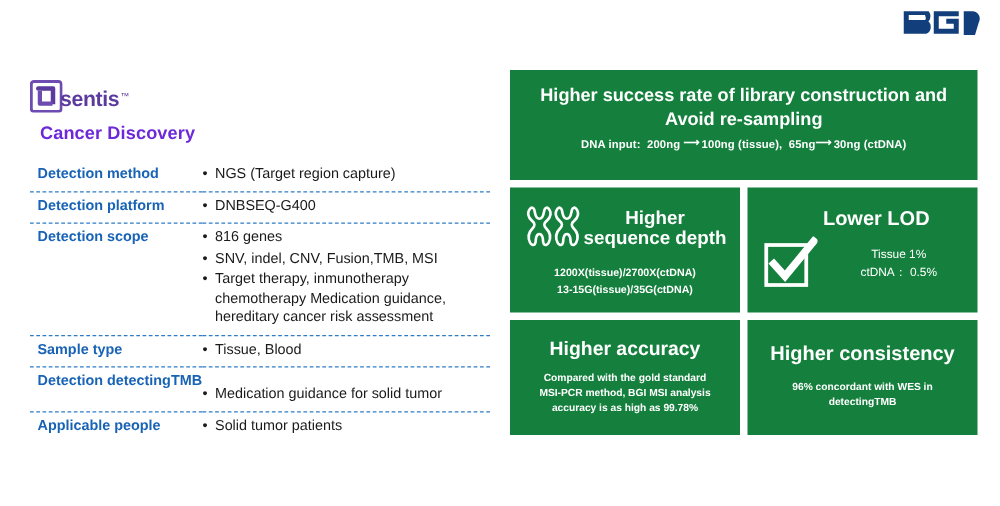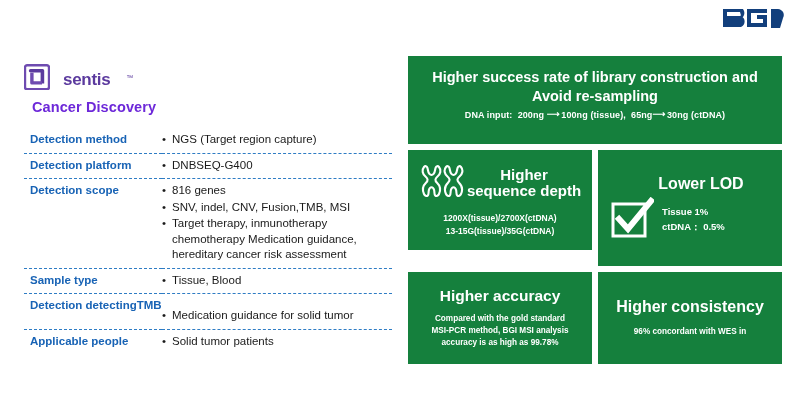--- a/index.html
+++ b/index.html
@@ -17,21 +17,21 @@
     position:absolute; top:8px; right:16px;
     display:flex; align-items:center; gap:1px;
   }
   .bgi-logo svg{display:block;}
 
   
   .left-col{
     position:absolute; left:24px; top:60px; width:368px;
   }
   .sentis-logo{
-    display:flex; align-items:flex-end; gap:16px; height:30px;
+    display:flex; align-items:flex-end; gap:1px; height:30px;
   }
   .sentis-mark{width:26px;height:26px;display:block;}
   .sentis-word{
     font-size:17px; font-weight:bold; color:#5B3A9E;
     letter-spacing:-0.3px; line-height:1; position:relative; top:-2px;
     margin-left:-3px;
   }
   .sentis-tm{font-size:7px; color:#5B3A9E; position:relative; top:-9px;}
   .product-title{
     margin-top:9px; margin-left:8px;
@@ -100,31 +100,31 @@
   .chromo-icon{flex:0 0 auto;}
   .depth-title{
     font-size:15px; font-weight:bold; line-height:1.1; text-align:center;
   }
   .depth-sub{
     font-size:8.5px; font-weight:bold; text-align:center;
     margin-top:9px; line-height:1.45;
   }
 
   .panel-lod{
-    width:184px; height:116px;
+    width:184px; height:100px;
     padding:8px 6px; display:flex; flex-direction:column;
     justify-content:center;
   }
   .lod-head{
     font-size:16px; font-weight:bold; text-align:center; line-height:1.1;
     padding-left:22px;
   }
   .lod-body{display:flex; align-items:center; gap:8px; margin-top:4px;}
   .check-icon{flex:0 0 auto; margin-left:6px;}
-  .lod-lines{font-size:9.5px; font-weight:bold; line-height:1.6; text-align:left; flex:1;}
+  .lod-lines{font-size:9.5px; font-weight:normal; line-height:1.6; text-align:center; flex:1;}
 
   .panel-acc{
     width:184px; height:92px;
     padding:10px 8px; text-align:center;
     display:flex; flex-direction:column; justify-content:center;
   }
   .panel-acc .headline{font-size:15.5px; font-weight:bold; line-height:1.1;}
   .panel-acc .sub{font-size:8.2px; font-weight:bold; line-height:1.5; margin-top:9px;}
 
   .panel-cons{
@@ -300,18 +300,19 @@
           <div>Compared with the gold standard</div>
           <div>MSI-PCR method, BGI MSI analysis</div>
           <div>accuracy is as high as 99.78%</div>
         </div>
       </div>
 
       <div class="panel panel-cons">
         <div class="headline">Higher consistency</div>
         <div class="sub">
           <div>96% concordant with WES in</div>
+          <div>detectingTMB</div>
         </div>
       </div>
     </div>
 
   </div>
 </div>
 
 </body></html>

